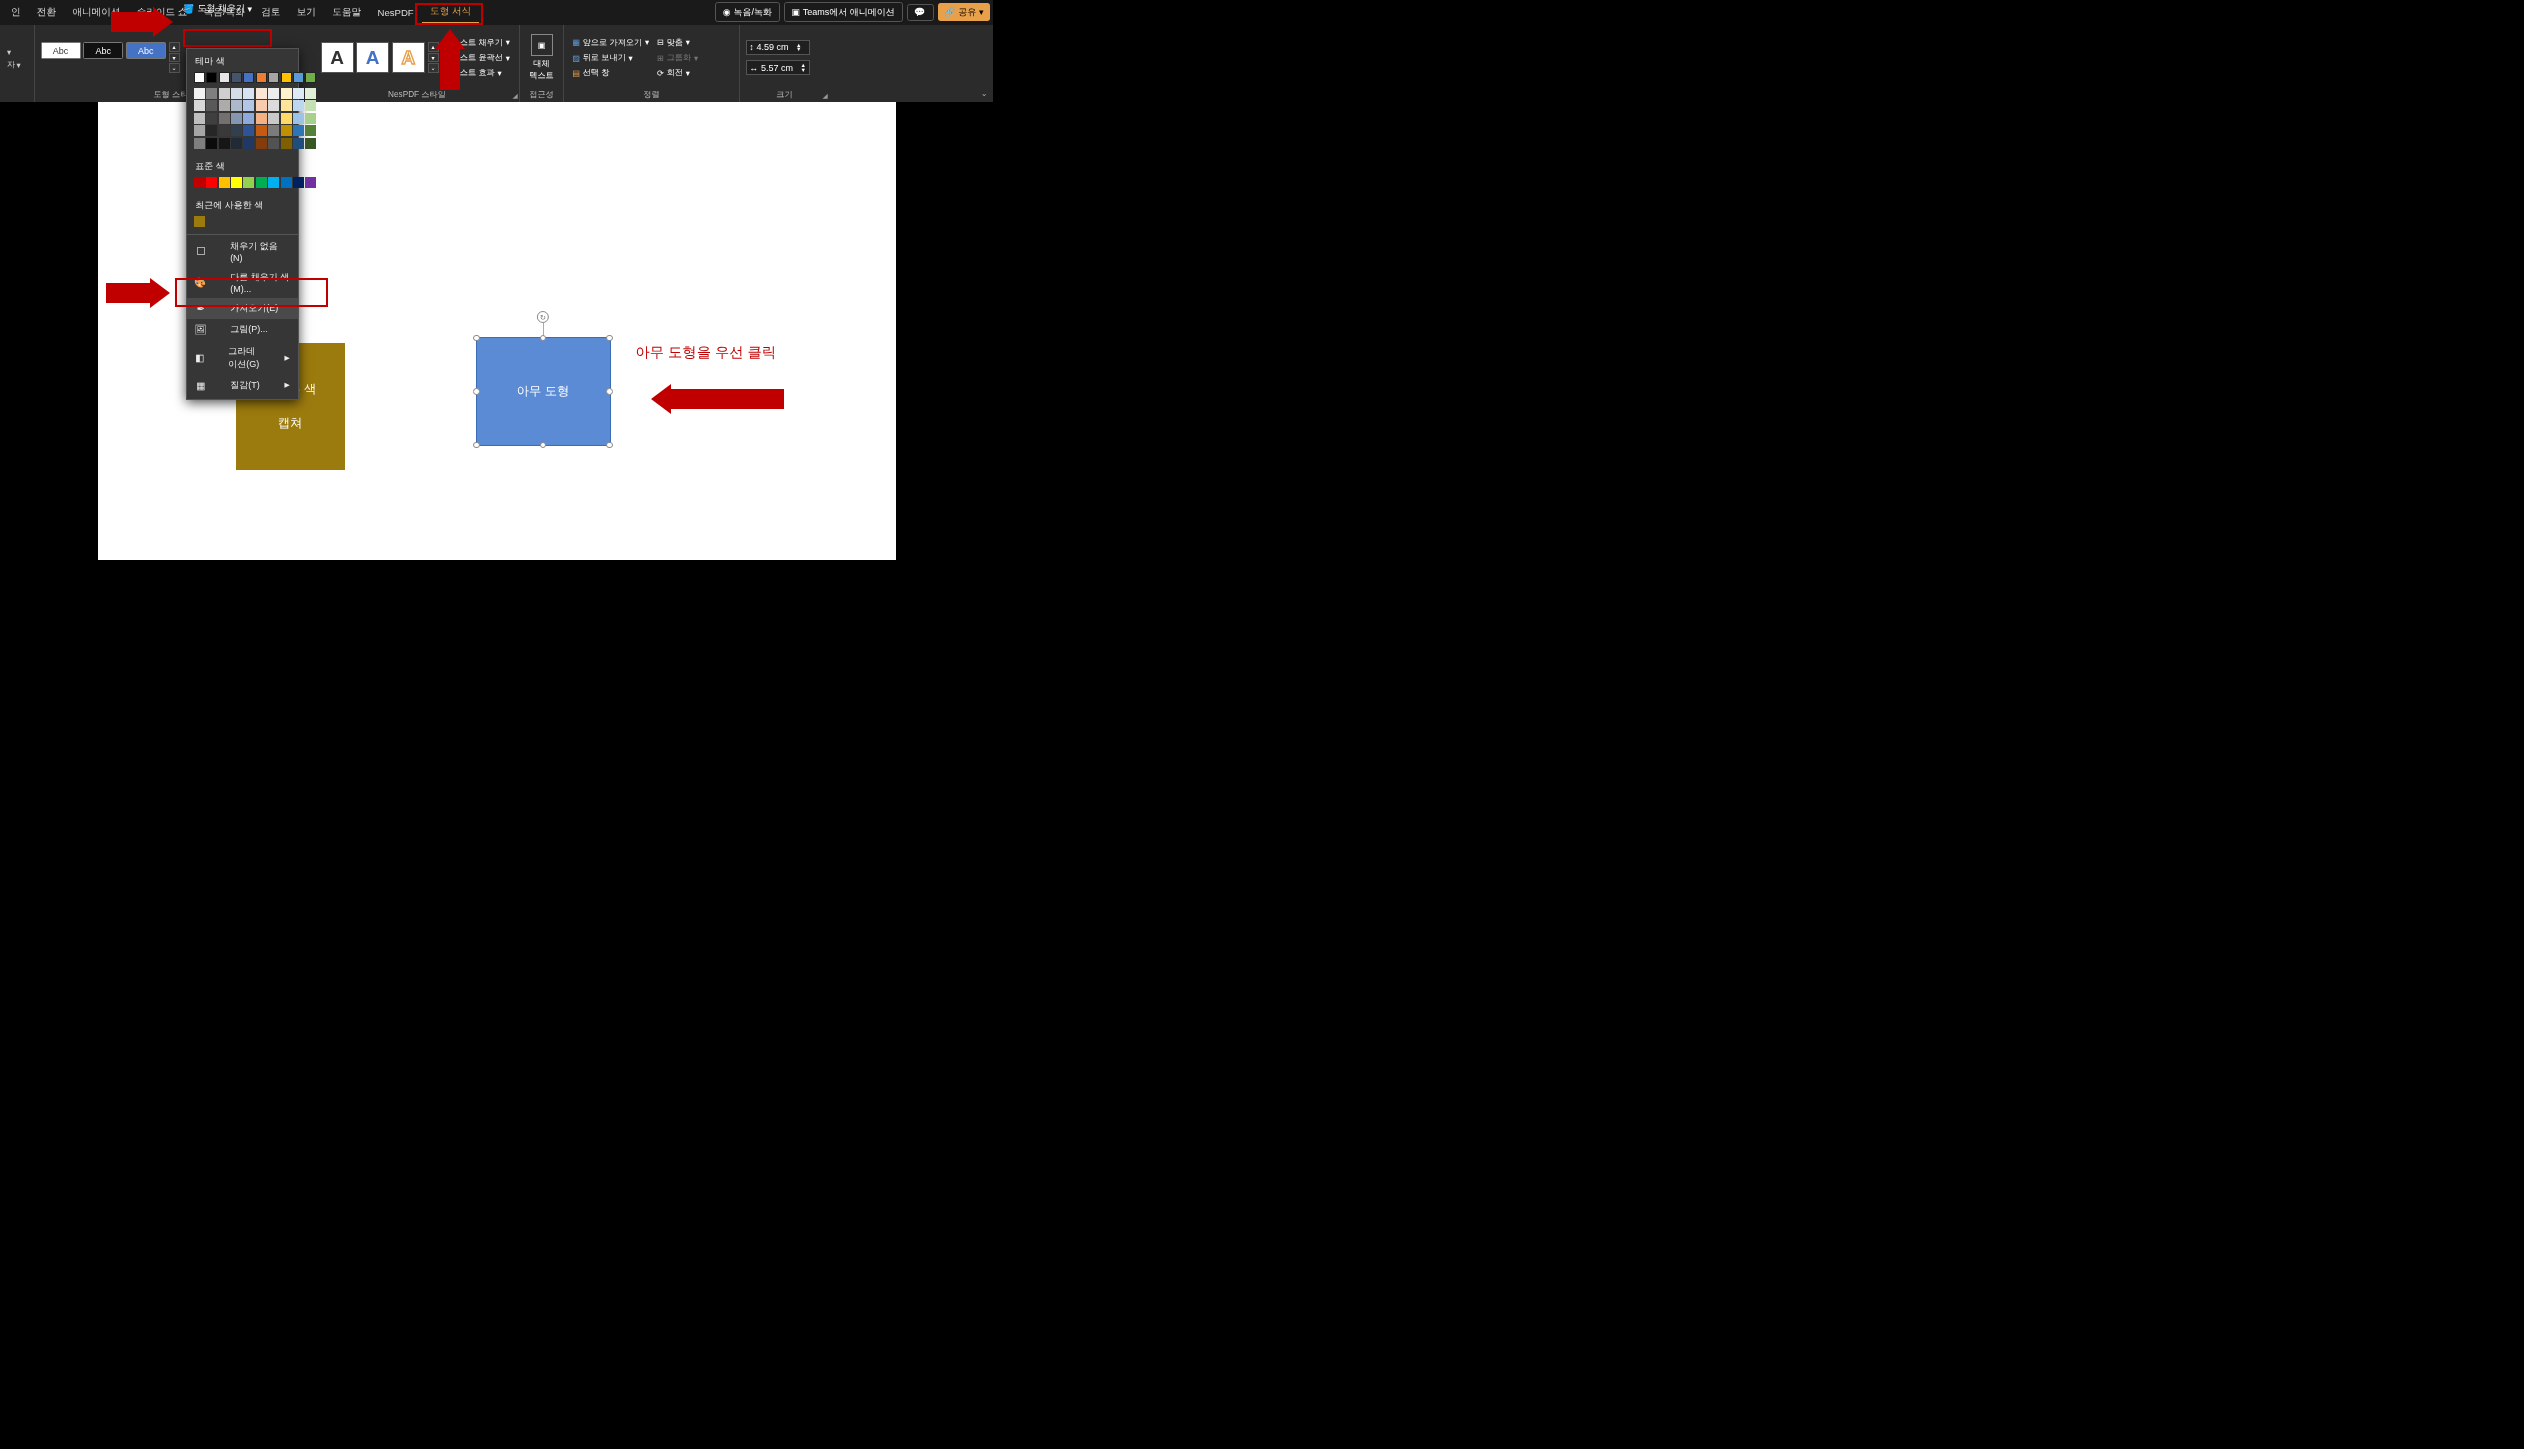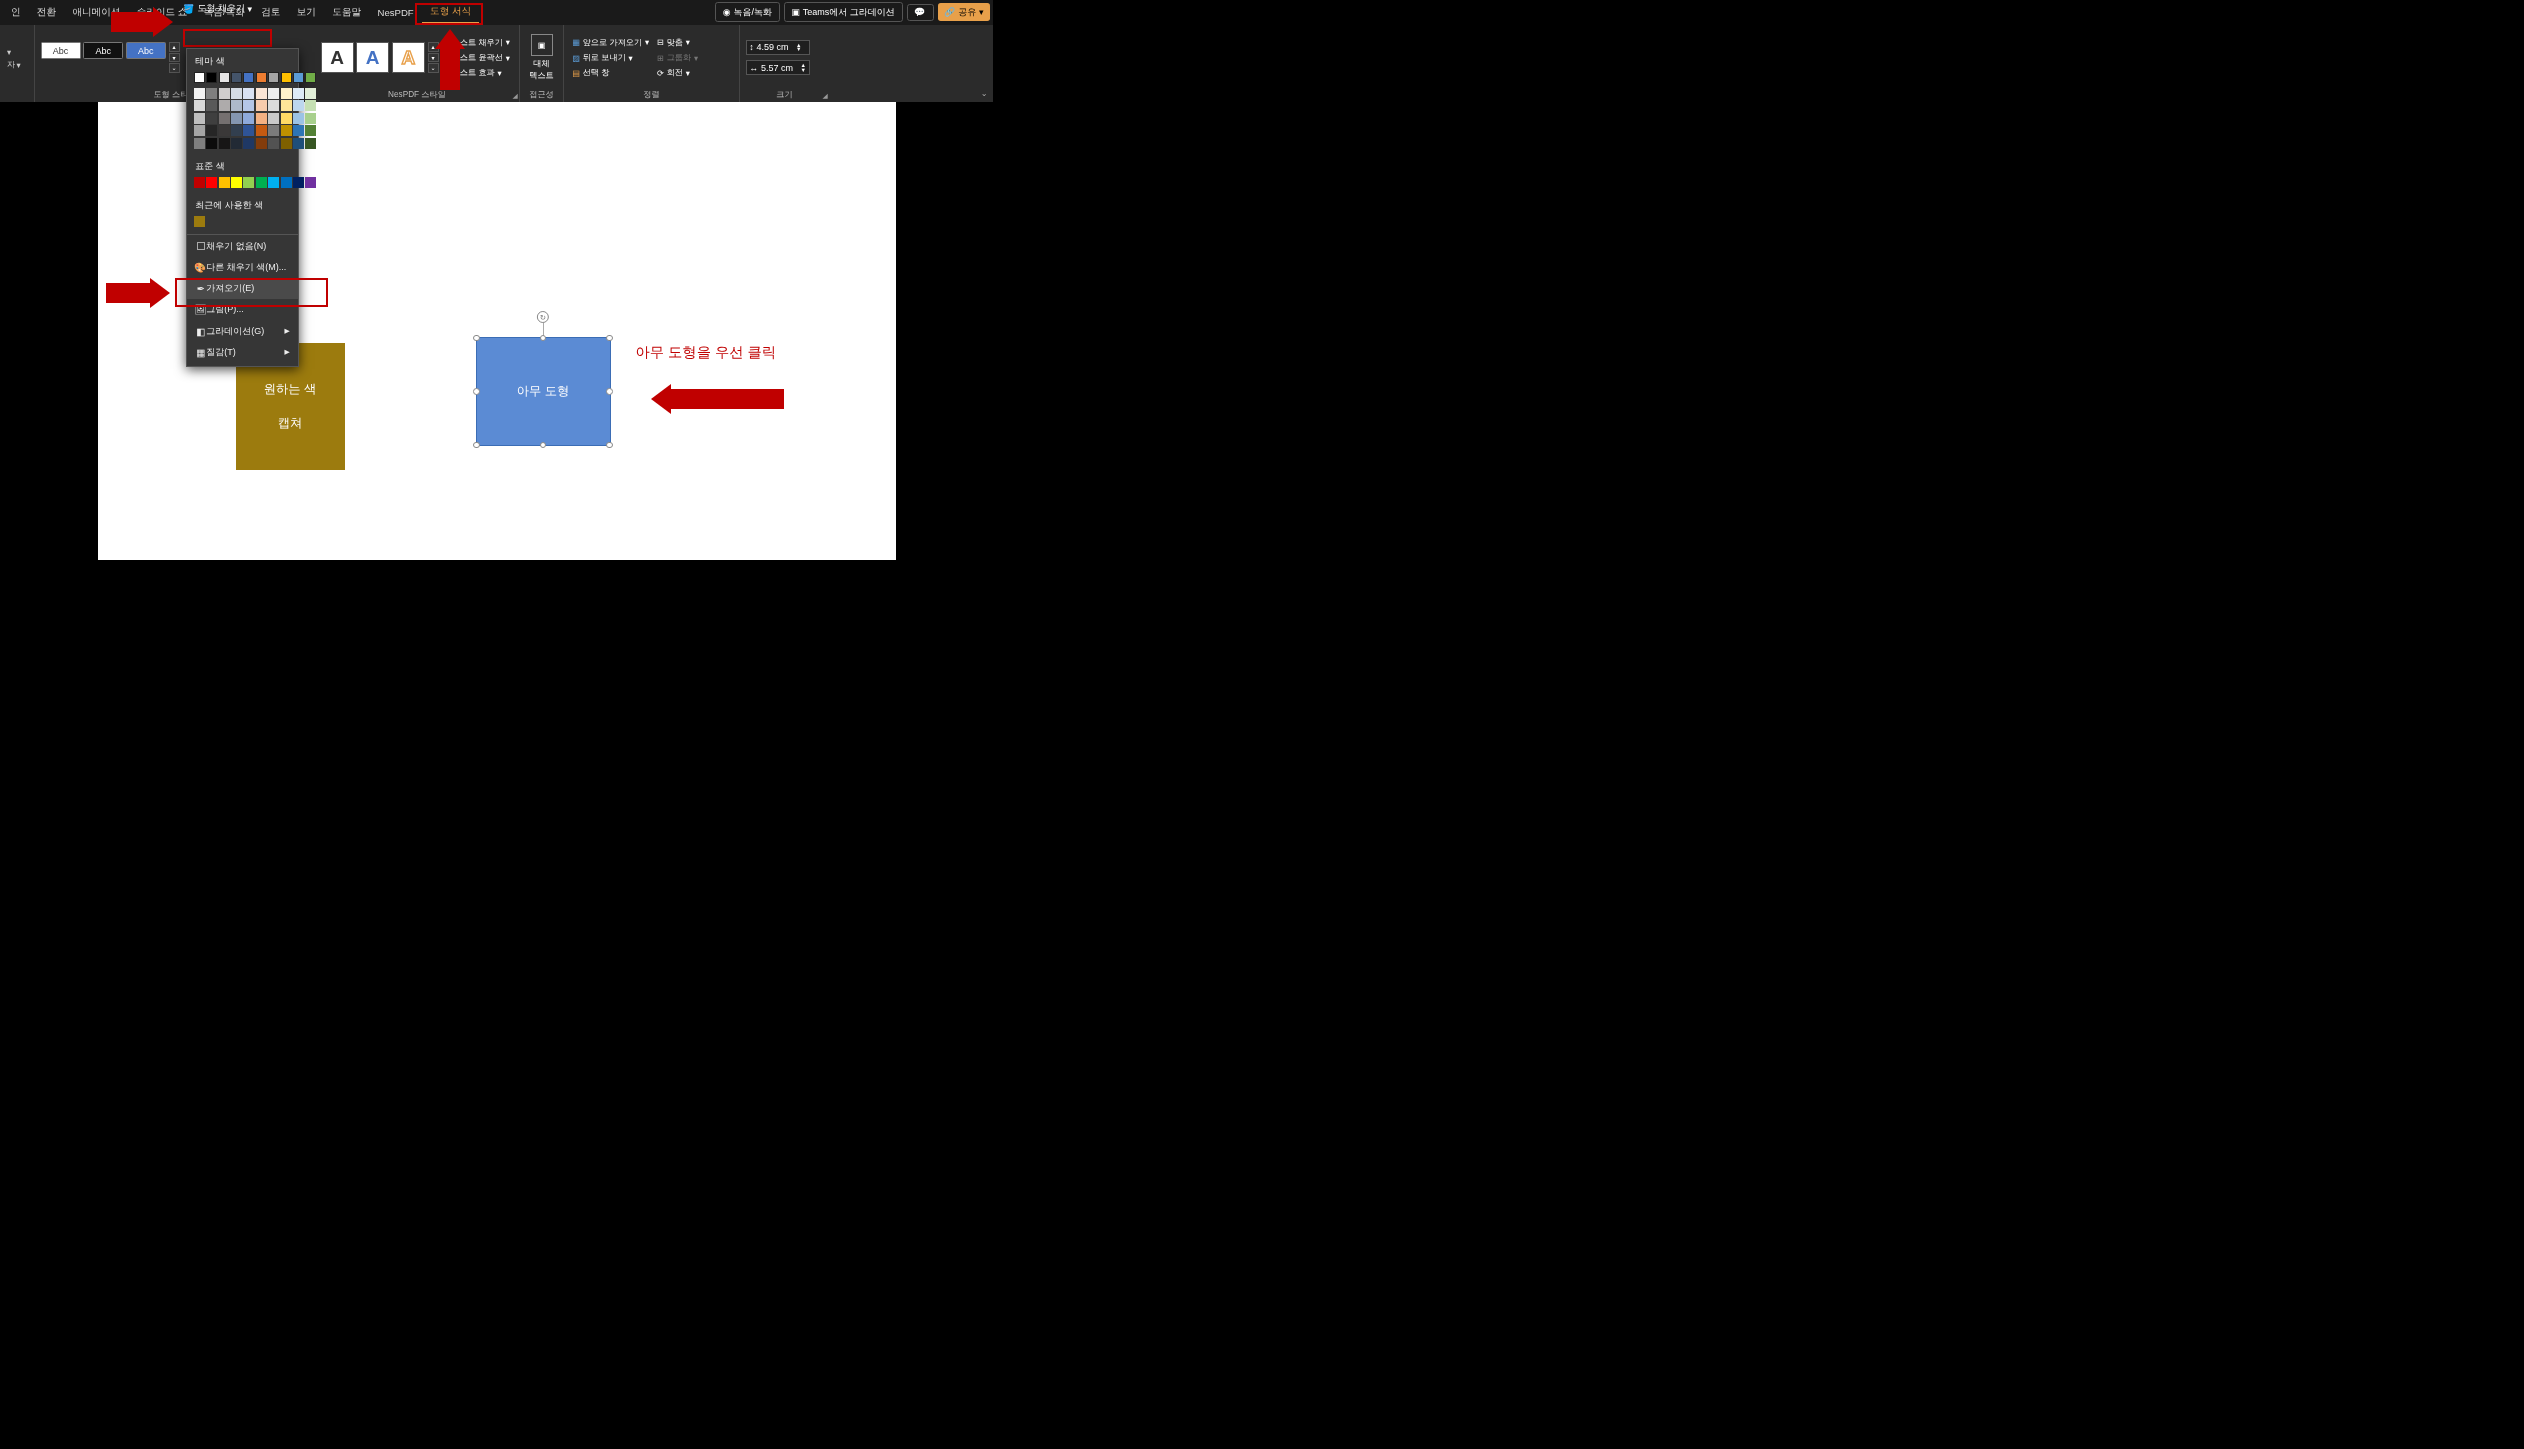--- a/index.html
+++ b/index.html
@@ -285,21 +285,21 @@
       gap: 1.4px;
       padding: 0 6.8px 5.5px;
     }
     .cd-standard .sw { width: 11px; height: 11px; cursor: pointer;}
     .cd-recent { padding: 0 6.8px 5.5px; display: flex; gap: 1.4px;}
     .cd-recent .sw { width: 11px; height: 11px; cursor: pointer;}
     .cd-divider { height: 0.7px; background: #555; margin: 1.4px 0;}
     .cd-item {
       display: flex;
       align-items: center;
-      gap: 0;
+      gap: 24px;
       padding: 4.1px 8.2px;
       font-size: 9px;
       color: #eee;
       cursor: pointer;
     }
     .cd-item .ci-icon {
       width: 11px;
       height: 11px;
       display: inline-flex;
       align-items: center;
@@ -460,21 +460,21 @@
     <div class="menu-item">NesPDF</div>
     <div class="menu-item active">도형 서식</div>
 
     <div class="menu-right">
       <div class="menu-right-item">
         <span>◉</span>
         <span>녹음/녹화</span>
       </div>
       <div class="menu-right-item">
         <span>▣</span>
-        <span>Teams에서 그라데이션</span>
+        <span>Teams에서 애니메이션</span>
       </div>
       <div class="menu-right-item">
         <span>💬</span>
       </div>
       <div class="menu-right-item share-btn">
         <span>🔗</span>
         <span>공유</span>
         <span>▾</span>
       </div>
     </div>

